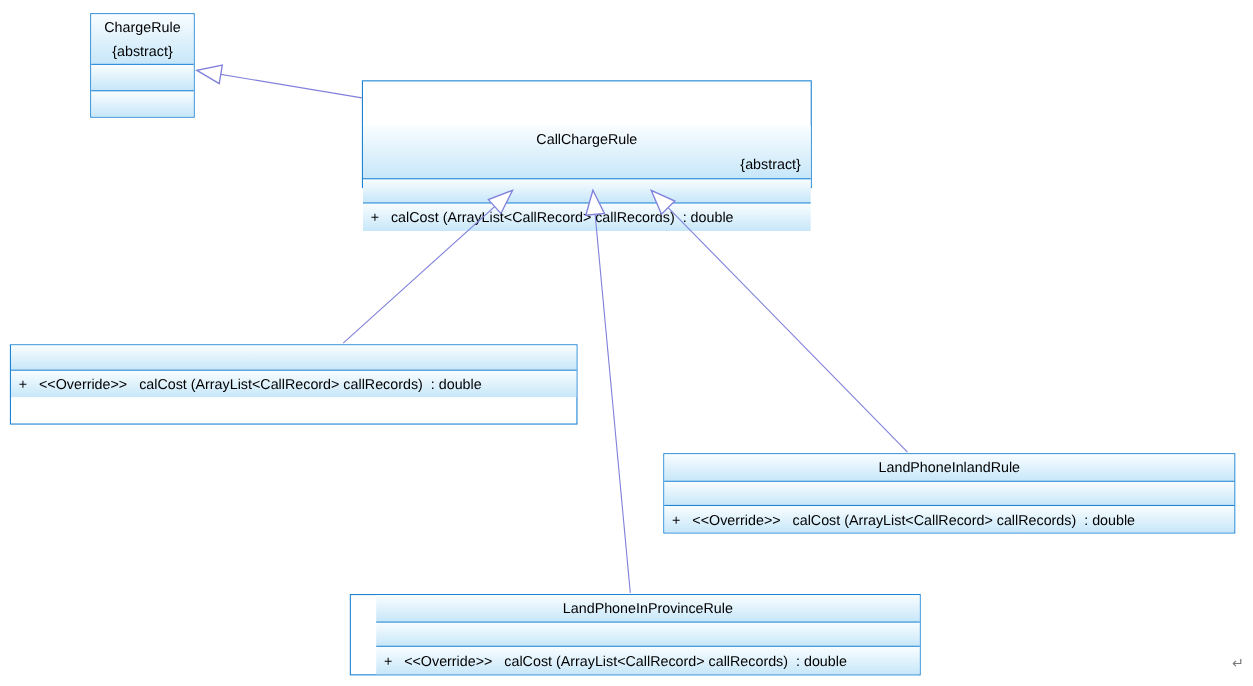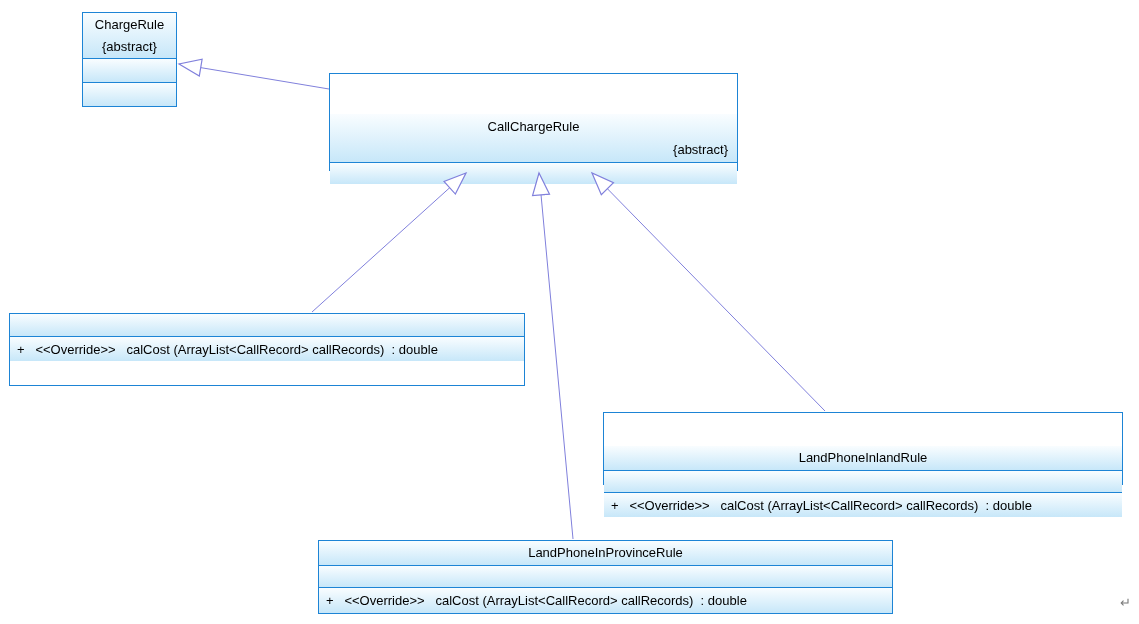--- a/index.html
+++ b/index.html
@@ -44,36 +44,37 @@
     <div class="cmp" style="height:24px;"></div>
     <div class="cmp" style="height:24px;"></div>
   </div>
 
   <div class="uml-class" style="left:329px; top:73px; width:409px; height:98px;">
     <div class="cmp hdr" style="height:48px;margin-top:40px;">
       <div class="title-line" style="line-height:26px;">CallChargeRule</div>
       <div class="abstract-right">{abstract}</div>
     </div>
     <div class="cmp" style="height:22px;"></div>
+    <div class="cmp op-line" style="height:26px; line-height:26px;">+   calCost (ArrayList&lt;CallRecord&gt; callRecords)  : double</div>
   </div>
 
   <div class="uml-class" style="left:9px; top:313px; width:516px; height:73px;">
     <div class="cmp" style="height:22px;"></div>
     <div class="cmp op-line" style="height:25px; line-height:25px;">+   &lt;&lt;Override&gt;&gt;   calCost (ArrayList&lt;CallRecord&gt; callRecords)  : double</div>
   </div>
 
   <div class="uml-class" style="left:603px; top:412px; width:520px; height:73px;">
-    <div class="cmp hdr" style="height:24px;margin-top:33px;">
+    <div class="cmp hdr" style="height:24px;">
       <div class="title-line">LandPhoneInlandRule</div>
     </div>
     <div class="cmp" style="height:22px;"></div>
     <div class="cmp op-line" style="height:25px; line-height:25px;">+   &lt;&lt;Override&gt;&gt;   calCost (ArrayList&lt;CallRecord&gt; callRecords)  : double</div>
   </div>
 
-  <div class="uml-class" style="left:318px; top:540px; width:575px; height:74px;">
+  <div class="uml-class" style="left:318px; top:540px; width:519px; height:74px;padding-left:23px;">
     <div class="cmp hdr" style="height:24px;">
       <div class="title-line">LandPhoneInProvinceRule</div>
     </div>
     <div class="cmp" style="height:22px;"></div>
     <div class="cmp op-line" style="height:26px; line-height:26px;">+   &lt;&lt;Override&gt;&gt;   calCost (ArrayList&lt;CallRecord&gt; callRecords)  : double</div>
   </div>
 
   <svg class="edges" width="1139" height="624" viewBox="0 0 1139 624">
     <defs>
       <marker id="hollow-tri" markerUnits="userSpaceOnUse" markerWidth="26" markerHeight="20" refX="23" refY="10" orient="auto">

